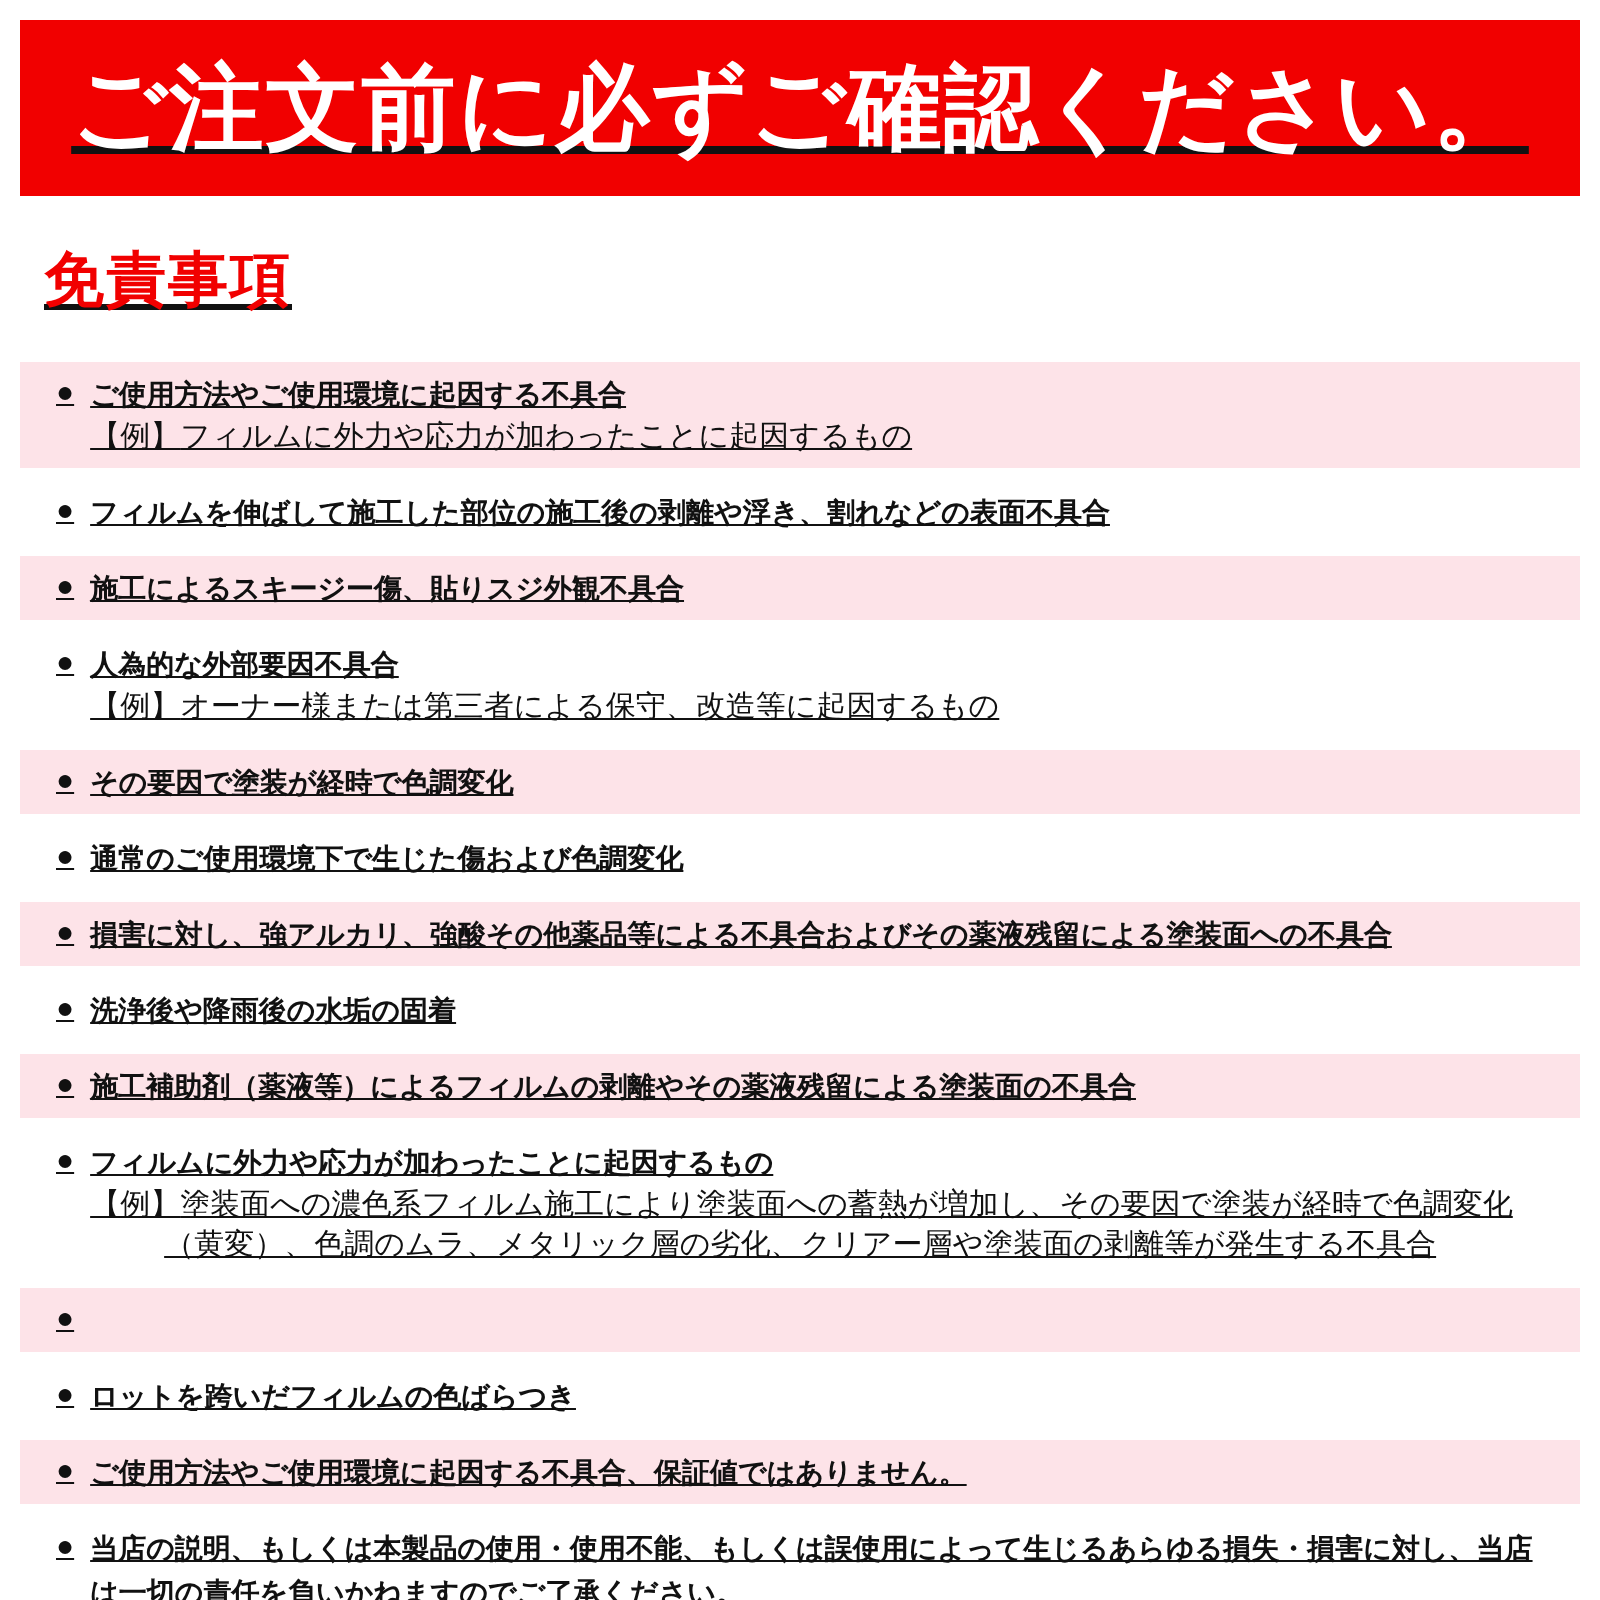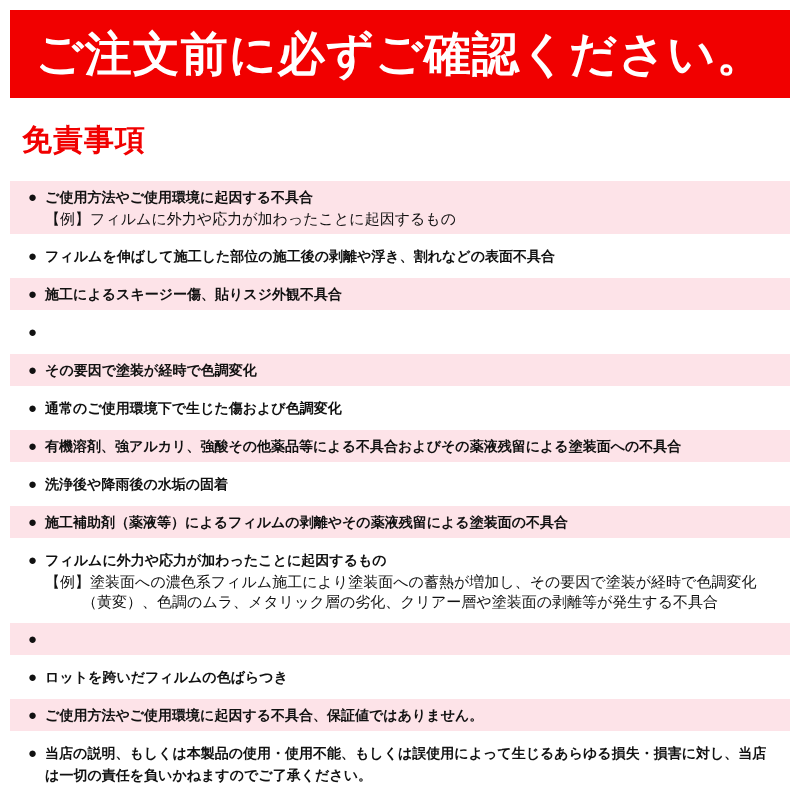--- a/index.html
+++ b/index.html
@@ -7,20 +7,21 @@
     width: 800px;
     background: #ffffff;
     font-family: "Liberation Sans", "DejaVu Sans", sans-serif;
     color: #111111;
   }
   .page {
     width: 800px;
     height: 800px;
     padding: 10px 10px 6px 10px;
     overflow: hidden;
+    text-decoration: underline;
   }
   .banner {
     width: 780px;
     height: 88px;
     background: var(--red, #f10000);
     color: #ffffff;
     font-size: 47px;
     font-weight: bold;
     text-align: center;
     line-height: 88px;
@@ -98,20 +99,24 @@
   <div class="item highlight">
     <span class="bullet">●</span>
     <div class="item-body">
       <div class="item-text">施工によるスキージー傷、貼りスジ外観不具合</div>
 
     </div>
   </div>
 
   <div class="item">
     <span class="bullet">●</span>
+    <div class="item-body">
+      <div class="item-text">人為的な外部要因不具合</div>
+      <div class="item-example"><span class="example-label">【例】</span><span class="example-text">オーナー様または第三者による保守、改造等に起因するもの</span></div>
+    </div>
   </div>
 
   <div class="item highlight">
     <span class="bullet">●</span>
     <div class="item-body">
       <div class="item-text">その要因で塗装が経時で色調変化</div>
 
     </div>
   </div>
 
@@ -119,21 +124,21 @@
     <span class="bullet">●</span>
     <div class="item-body">
       <div class="item-text">通常のご使用環境下で生じた傷および色調変化</div>
 
     </div>
   </div>
 
   <div class="item highlight">
     <span class="bullet">●</span>
     <div class="item-body">
-      <div class="item-text">有機溶剤、強アルカリ、強酸その他薬品等による不具合およびその薬液残留による塗装面への不具合</div>
+      <div class="item-text">損害に対し、強アルカリ、強酸その他薬品等による不具合およびその薬液残留による塗装面への不具合</div>
 
     </div>
   </div>
 
   <div class="item">
     <span class="bullet">●</span>
     <div class="item-body">
       <div class="item-text">洗浄後や降雨後の水垢の固着</div>
 
     </div>

